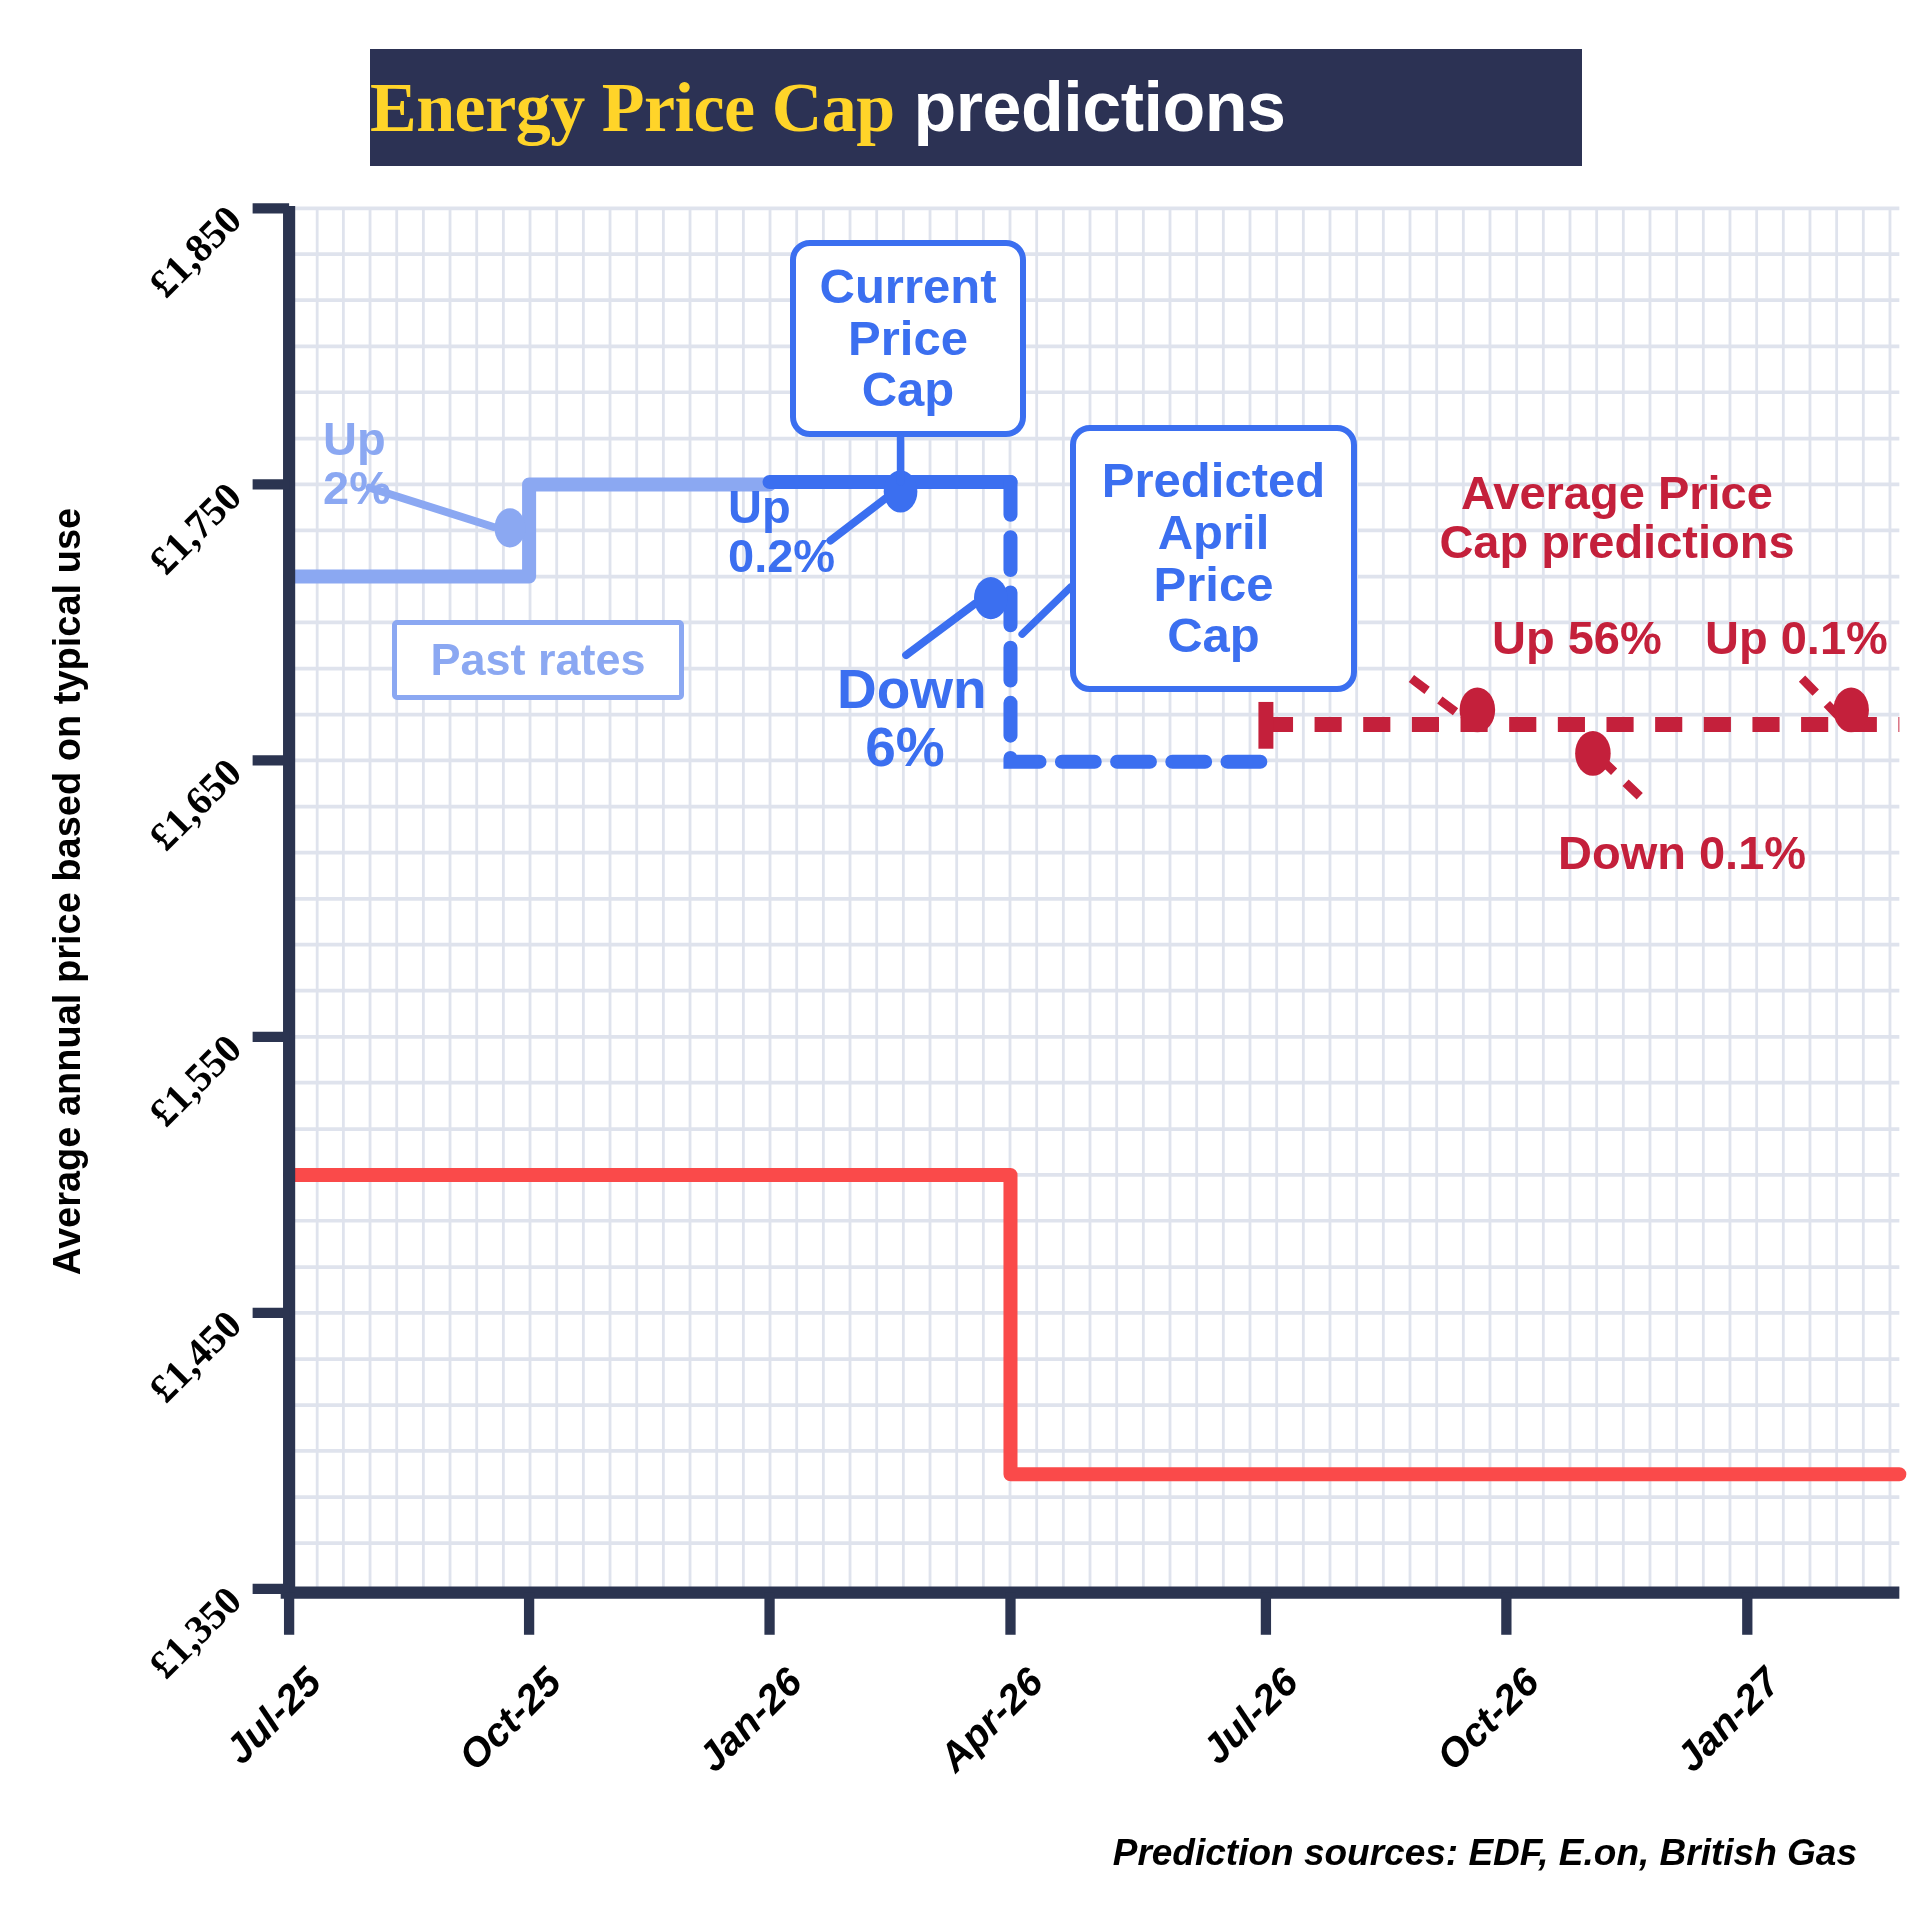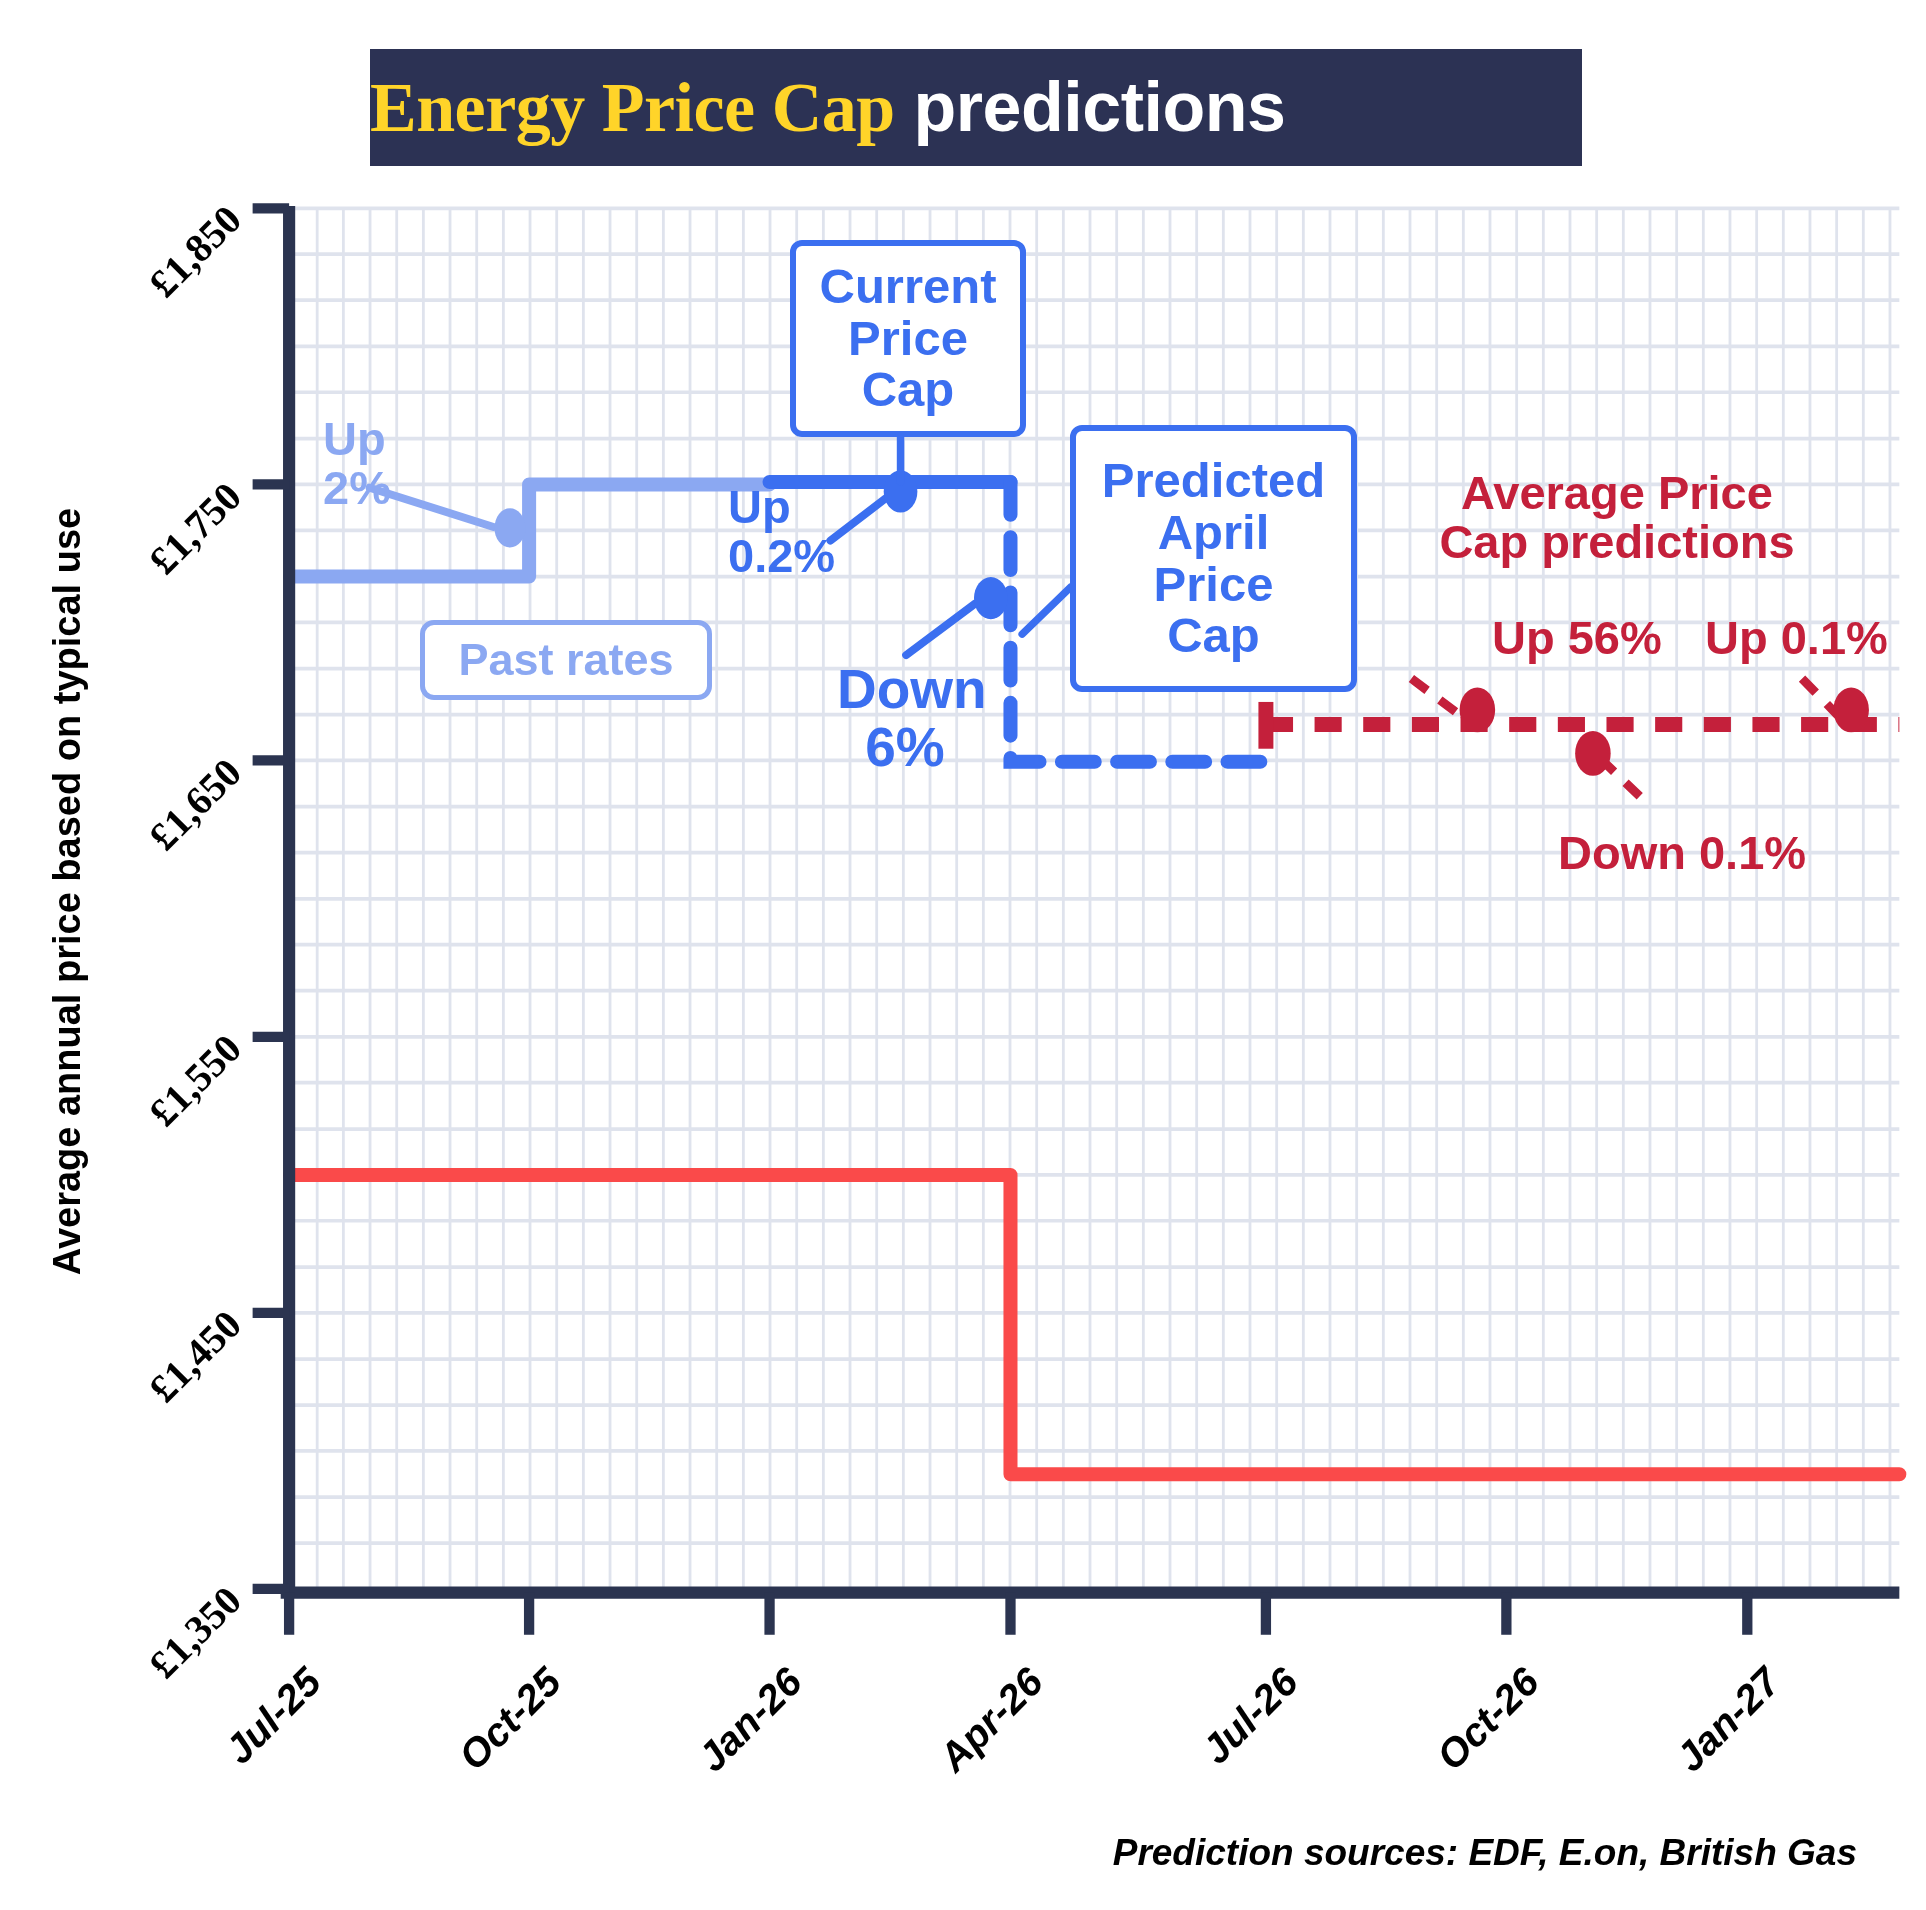--- a/index.html
+++ b/index.html
@@ -41,29 +41,29 @@
     position:absolute;left:-330px;top:870px;width:795px;
     text-align:center;color:#000;font-weight:bold;font-size:38px;
     font-family:"Liberation Sans","DejaVu Sans",sans-serif;
     transform:rotate(-90deg);white-space:nowrap;
   }
 
   
   .ann{position:absolute;white-space:nowrap;font-weight:bold;line-height:1.05;}
 
   .box-annot{
-    position:absolute;border:6px solid #3b6ff0;border-radius:12px;
+    position:absolute;border:6px solid #3b6ff0;border-radius:20px;
     background:#ffffff;color:#3b6ff0;font-weight:bold;
     display:flex;align-items:center;justify-content:center;text-align:center;
     line-height:1.06;
   }
   .box-light{
-    position:absolute;border:5.1px solid #8ba8f2;border-radius:14px;
+    position:absolute;border:5.1px solid #8ba8f2;border-radius:5px;
     background:#ffffff;color:#8ba8f2;font-weight:bold;
-    display:flex;align-items:center;justify-content:center;text-align:center;margin-left:28px;
+    display:flex;align-items:center;justify-content:center;text-align:center;
   }
 
   .t-light{color:#8ba8f2;}
   .t-blue{color:#3b6ff0;}
   .t-dred{color:#c4203b;}
   .t-red{color:#fa4a4a;}
 
   .footer-note{
     position:absolute;left:1043px;top:1832px;width:814px;text-align:right;
     font-size:37px;font-weight:bold;font-style:italic;color:#000;

